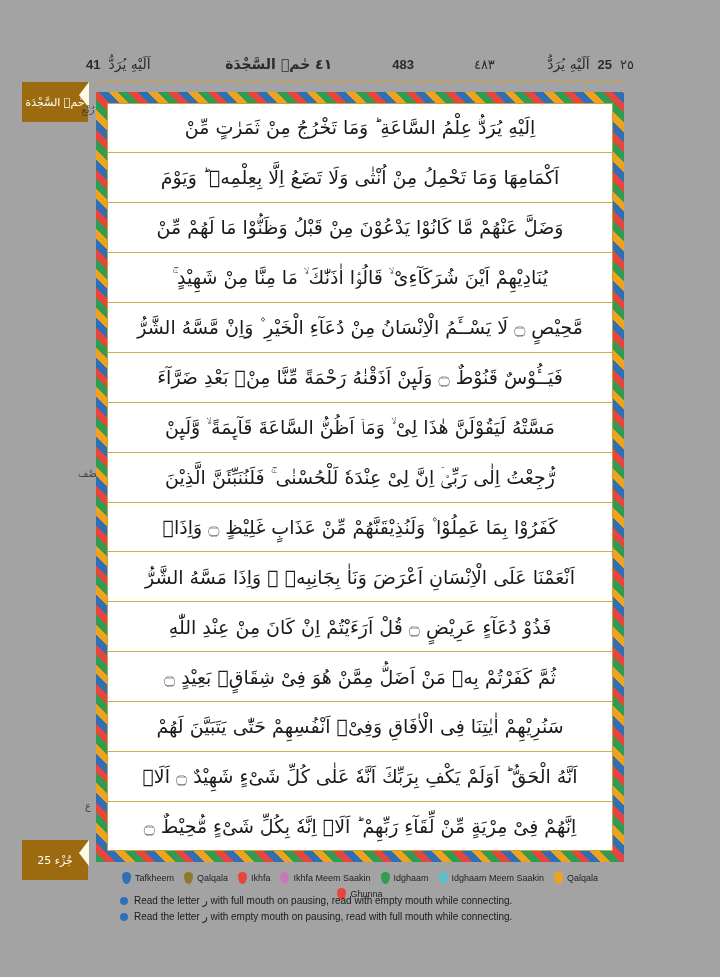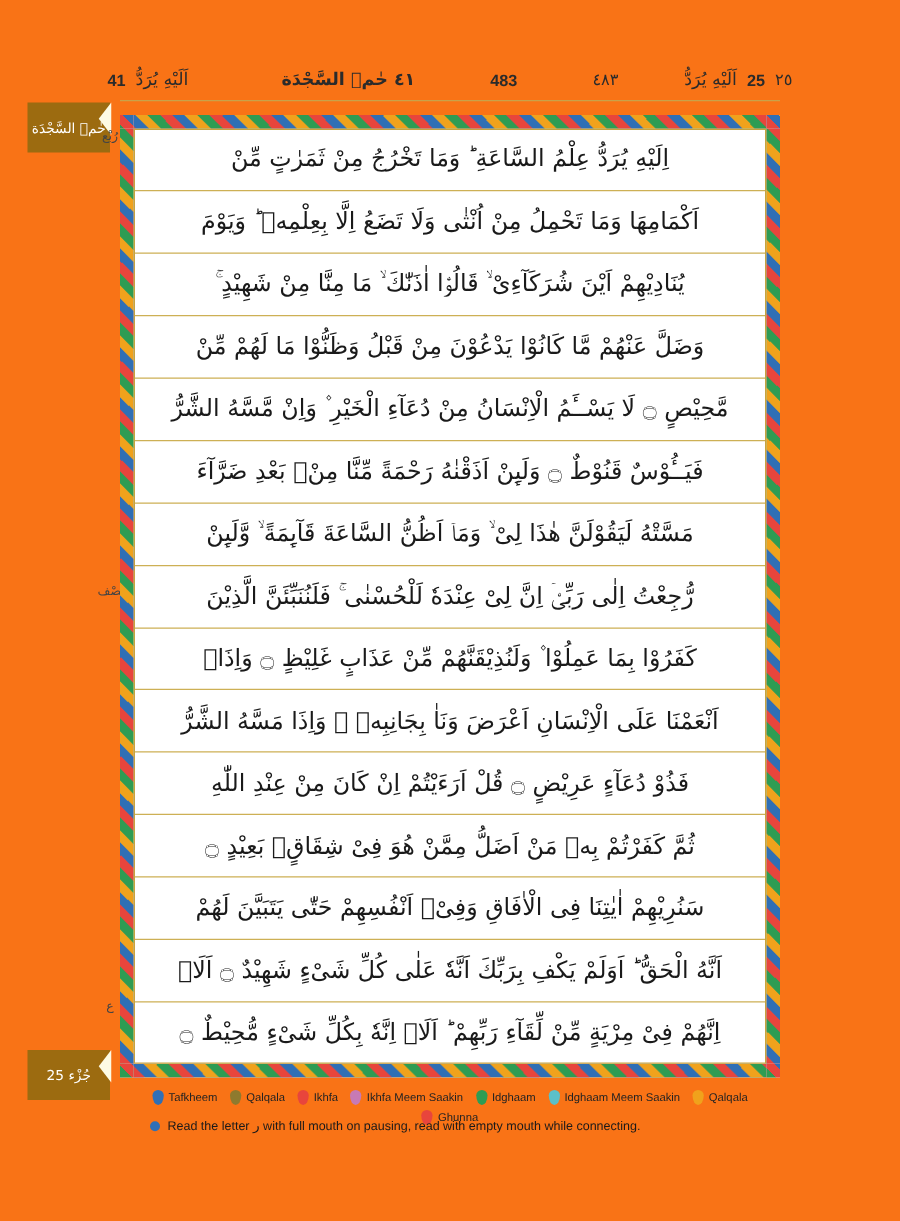--- a/index.html
+++ b/index.html
@@ -11,21 +11,21 @@
     width: 720px;
     height: 977px;
     font-family: "Liberation Sans", sans-serif;
     position: relative;
     overflow: hidden;
   }
 
   .page {
     position: absolute;
     inset: 0;
-    background: #f97316;
+    background: #a3a3a3;
   }
 
   
   .header {
     position: absolute;
     top: 48px;
     left: 86px;
     right: 86px;
     height: 32px;
     display: flex;
@@ -273,24 +273,24 @@
   </div>
 
   <div class="lines">
     <div class="ayah-line">
         <span class="ayah-text">اِلَيْهِ يُرَدُّ عِلْمُ السَّاعَةِ ؕ وَمَا تَخْرُجُ مِنْ ثَمَرٰتٍ مِّنْ</span>
       </div>
     <div class="ayah-line">
         <span class="ayah-text">اَكْمَامِهَا وَمَا تَحْمِلُ مِنْ اُنْثٰى وَلَا تَضَعُ اِلَّا بِعِلْمِهٖ ؕ وَيَوْمَ</span>
       </div>
     <div class="ayah-line">
+        <span class="ayah-text">وَضَلَّ عَنْهُمْ مَّا كَانُوْا يَدْعُوْنَ مِنْ قَبْلُ وَظَنُّوْا مَا لَهُمْ مِّنْ</span>
+      </div>
+    <div class="ayah-line">
         <span class="ayah-text">يُنَادِيْهِمْ اَيْنَ شُرَكَآءِىْ ۙ قَالُوْۤا اٰذَنّٰكَ ۙ مَا مِنَّا مِنْ شَهِيْدٍ ۚ</span>
-      </div>
-    <div class="ayah-line">
-        <span class="ayah-text">وَضَلَّ عَنْهُمْ مَّا كَانُوْا يَدْعُوْنَ مِنْ قَبْلُ وَظَنُّوْا مَا لَهُمْ مِّنْ</span>
       </div>
     <div class="ayah-line">
         <span class="ayah-text">مَّحِيْصٍ ۝ لَا يَسْــَٔمُ الْاِنْسَانُ مِنْ دُعَآءِ الْخَيْرِ ۫ وَاِنْ مَّسَّهُ الشَّرُّ</span>
       </div>
     <div class="ayah-line">
         <span class="ayah-text">فَيَــُٔوْسٌ قَنُوْطٌ ۝ وَلَىِٕنْ اَذَقْنٰهُ رَحْمَةً مِّنَّا مِنْۢ بَعْدِ ضَرَّآءَ</span>
       </div>
     <div class="ayah-line">
         <span class="ayah-text">مَسَّتْهُ لَيَقُوْلَنَّ هٰذَا لِىْ ۙ وَمَاۤ اَظُنُّ السَّاعَةَ قَآىِٕمَةً ۙ وَّلَىِٕنْ</span>
       </div>
@@ -357,15 +357,23 @@
 
   <div class="notes">
     <div class="note-row">
       <span class="note-dot"></span>
       <span>
         <span>Read the letter</span>
         <span class="note-ar">ر</span>
         <span>with full mouth on pausing, read with empty mouth while connecting.</span>
       </span>
     </div>
+    <div class="note-row">
+      <span class="note-dot"></span>
+      <span>
+        <span>Read the letter</span>
+        <span class="note-ar">ر</span>
+        <span>with empty mouth on pausing, read with full mouth while connecting.</span>
+      </span>
+    </div>
   </div>
 
 </div>
 
 </body></html>

